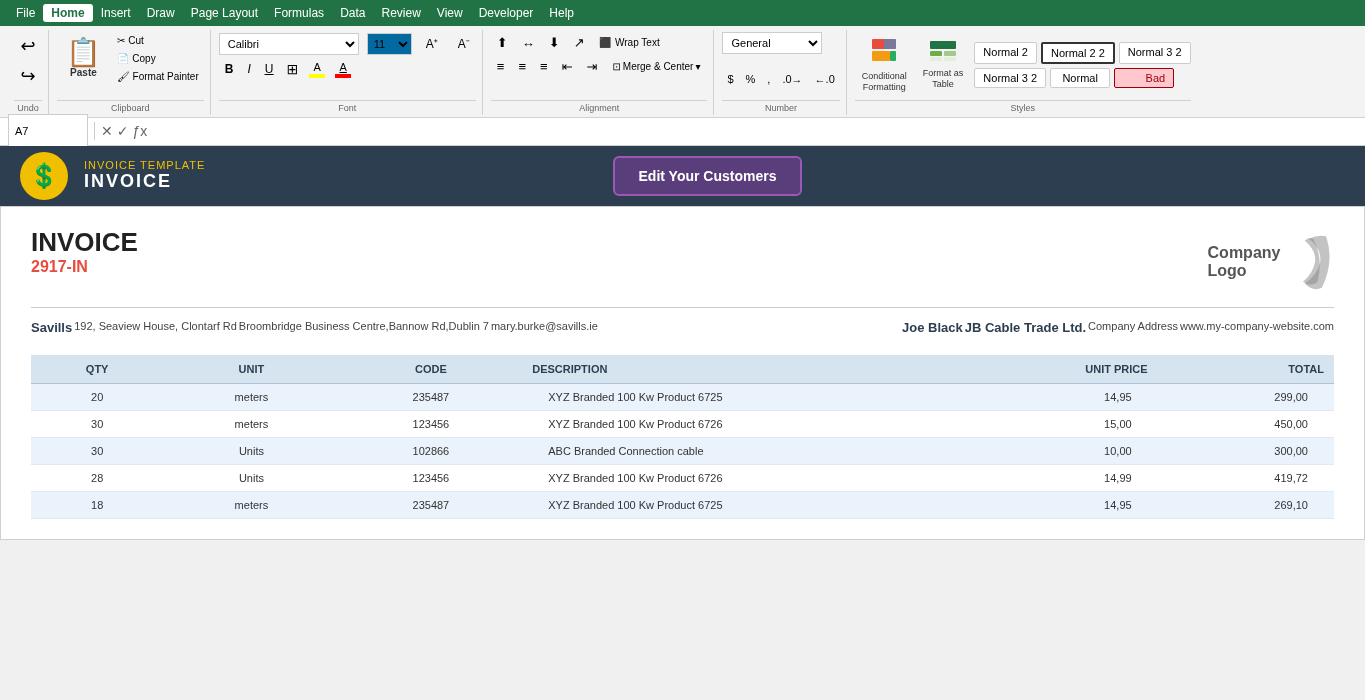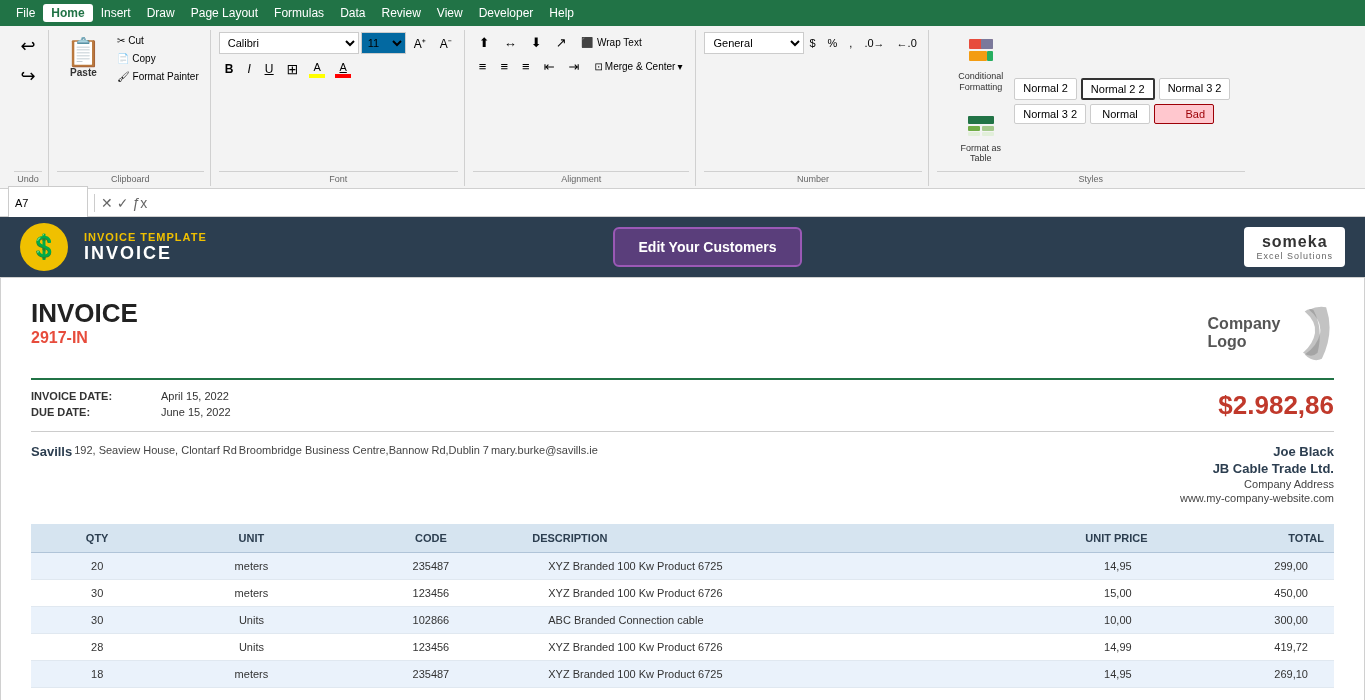--- a/index.html
+++ b/index.html
@@ -93,21 +93,21 @@
       border: 1px solid transparent;
       border-radius: 2px;
       cursor: pointer;
       font-size: 10px;
       background: none;
       white-space: nowrap;
     }
 
     
     .font-group-inner { display: flex; flex-direction: column; gap: 3px; }
-    .font-row1 { display: flex; align-items: flex-start; gap: 2px; }
+    .font-row1 { display: flex; align-items: center; gap: 8px; }
     .font-select {
       width: 140px;
       height: 22px;
       font-size: 11px;
       border: 1px solid #ccc;
       background: white;
       padding: 0 4px;
     }
     .size-select {
       width: 45px;
@@ -219,21 +219,21 @@
       background: #f0c000;
       border-radius: 50%;
       display: flex;
       align-items: center;
       justify-content: center;
       font-size: 24px;
       margin-right: 16px;
       flex-shrink: 0;
     }
     .invoice-title-area { display: flex; flex-direction: column; }
-    .invoice-template-text { color: #f0c000; font-size: 11px; font-weight: bold; letter-spacing: 1px; text-align: center; }
+    .invoice-template-text { color: #f0c000; font-size: 11px; font-weight: normal; letter-spacing: 1px; text-align: center; }
     .invoice-main-text { color: white; font-size: 18px; font-weight: bold; letter-spacing: 2px; }
     .edit-customers-btn {
       position: absolute;
       left: 50%;
       transform: translateX(-50%);
       background: #5a3e7b;
       color: white;
       border: 2px solid #9b59b6;
       border-radius: 6px;
       padding: 10px 24px;
@@ -304,21 +304,21 @@
     .addresses-row {
       display: flex;
       justify-content: space-between;
       margin-bottom: 20px;
       border-top: 1px solid #ccc;
       padding-top: 12px;
     }
     .from-address { display: flex; gap: 2px; }
     .from-name { font-weight: bold; color: #2c3e50; font-size: 13px; }
     .from-detail { font-size: 11px; color: #444; text-align: center; }
-    .to-address { display: flex; flex-direction: column; gap: 2px; text-align: right; }
+    .to-address { display: flex; gap: 2px; text-align: right; }
     .to-name { font-weight: bold; color: #2c3e50; font-size: 13px; }
     .to-company { font-weight: bold; color: #2c3e50; font-size: 13px; }
     .to-detail { font-size: 11px; color: #444; }
 
     
     .invoice-table {
       width: 100%;
       border-collapse: collapse;
       margin-top: 10px;
     }
@@ -478,42 +478,42 @@
           <span>⊡</span>
           <span>Merge &amp; Center</span>
           <span>▾</span>
         </button>
       </div>
     </div>
     <div class="ribbon-group-label">Alignment</div>
   </div>
 
   <div class="ribbon-group" style="min-width:110px;">
-    <div style="display:flex;flex-direction:row;gap:0;">
+    <div style="display:flex;flex-direction:column;gap:16px;">
       <select class="number-select">
         <option>General</option>
         <option>Number</option>
         <option>Currency</option>
         <option>Percentage</option>
       </select>
       <div class="num-row">
         <button class="num-btn">$</button>
         <button class="num-btn">%</button>
         <button class="num-btn">,</button>
         <button class="num-btn">.0→</button>
         <button class="num-btn">←.0</button>
       </div>
     </div>
     <div class="ribbon-group-label">Number</div>
   </div>
 
   <div class="ribbon-group" style="min-width:320px;">
     <div style="display:flex;align-items:stretch;gap:4px;flex:1;">
 
-      <div style="display:flex;flex-direction:column;gap:12px;justify-content:center;">
+      <div style="display:flex;flex-direction:row;gap:2px;justify-content:center;">
         <button class="cond-fmt-btn">
           <span class="cond-fmt-icon">
             <svg width="28" height="28" viewBox="0 0 28 28">
               <rect x="2" y="2" width="24" height="10" fill="#e74c3c" rx="1"></rect>
               <rect x="2" y="14" width="18" height="10" fill="#f39c12" rx="1"></rect>
               <rect x="20" y="14" width="6" height="10" fill="#27ae60" rx="1"></rect>
               <rect x="14" y="2" width="12" height="10" fill="#3498db" rx="1" opacity="0.6"></rect>
             </svg>
           </span>
           <span class="cond-fmt-label">Conditional<br>Formatting</span>
@@ -561,55 +561,38 @@
   <input class="formula-input" value="" style="">
 </div>
 
 <div class="invoice-banner">
   <div class="invoice-logo-circle">💲</div>
   <div class="invoice-title-area">
     <span class="invoice-template-text">INVOICE TEMPLATE</span>
     <span class="invoice-main-text">INVOICE</span>
   </div>
   <button class="edit-customers-btn">Edit Your Customers</button>
-  <div class="someka-logo">
-    <span class="someka-name">s<b>o</b>me<b>k</b>a</span>
-    <span class="someka-sub">Excel Solutions</span>
-  </div>
 </div>
 
 <div class="invoice-content">
 
   <div class="invoice-top-row">
     <div class="invoice-title-block">
       <div class="invoice-big-title">INVOICE</div>
       <div class="invoice-number">2917-IN</div>
     </div>
     <div class="company-logo-placeholder">
       <span style="font-size:16px;font-weight:bold;color:#555;z-index:1;position:relative;">Company<br>Logo</span>
       <svg class="logo-swoosh" viewBox="0 0 50 70">
         <path d="M45 5 Q55 35 40 65 Q30 70 20 60 Q35 50 38 35 Q40 20 25 8 Q35 3 45 5Z" fill="#aaa" opacity="0.7"></path>
         <path d="M30 8 Q42 30 35 58 Q28 65 18 58 Q30 48 32 35 Q34 22 20 10 Q25 5 30 8Z" fill="#888" opacity="0.5"></path>
       </svg>
     </div>
   </div>
 
-  <div class="invoice-dates-row">
-    <div class="invoice-dates">
-      <div class="date-row">
-        <span class="date-label">INVOICE DATE:</span>
-        <span class="date-value">April 15, 2022</span>
-      </div>
-      <div class="date-row">
-        <span class="date-label">DUE DATE:</span>
-        <span class="date-value">June 15, 2022</span>
-      </div>
-    </div>
-    <div class="invoice-total-amount">$2.982,86</div>
-  </div>
 
   <div class="addresses-row">
     <div class="from-address">
       <span class="from-name">Savills</span>
       <span class="from-detail">192, Seaview House, Clontarf Rd</span>
       <span class="from-detail">Broombridge Business Centre,Bannow Rd,Dublin 7</span>
       <span class="from-detail">mary.burke@savills.ie</span>
     </div>
     <div class="to-address">
       <span class="to-name">Joe Black</span>

